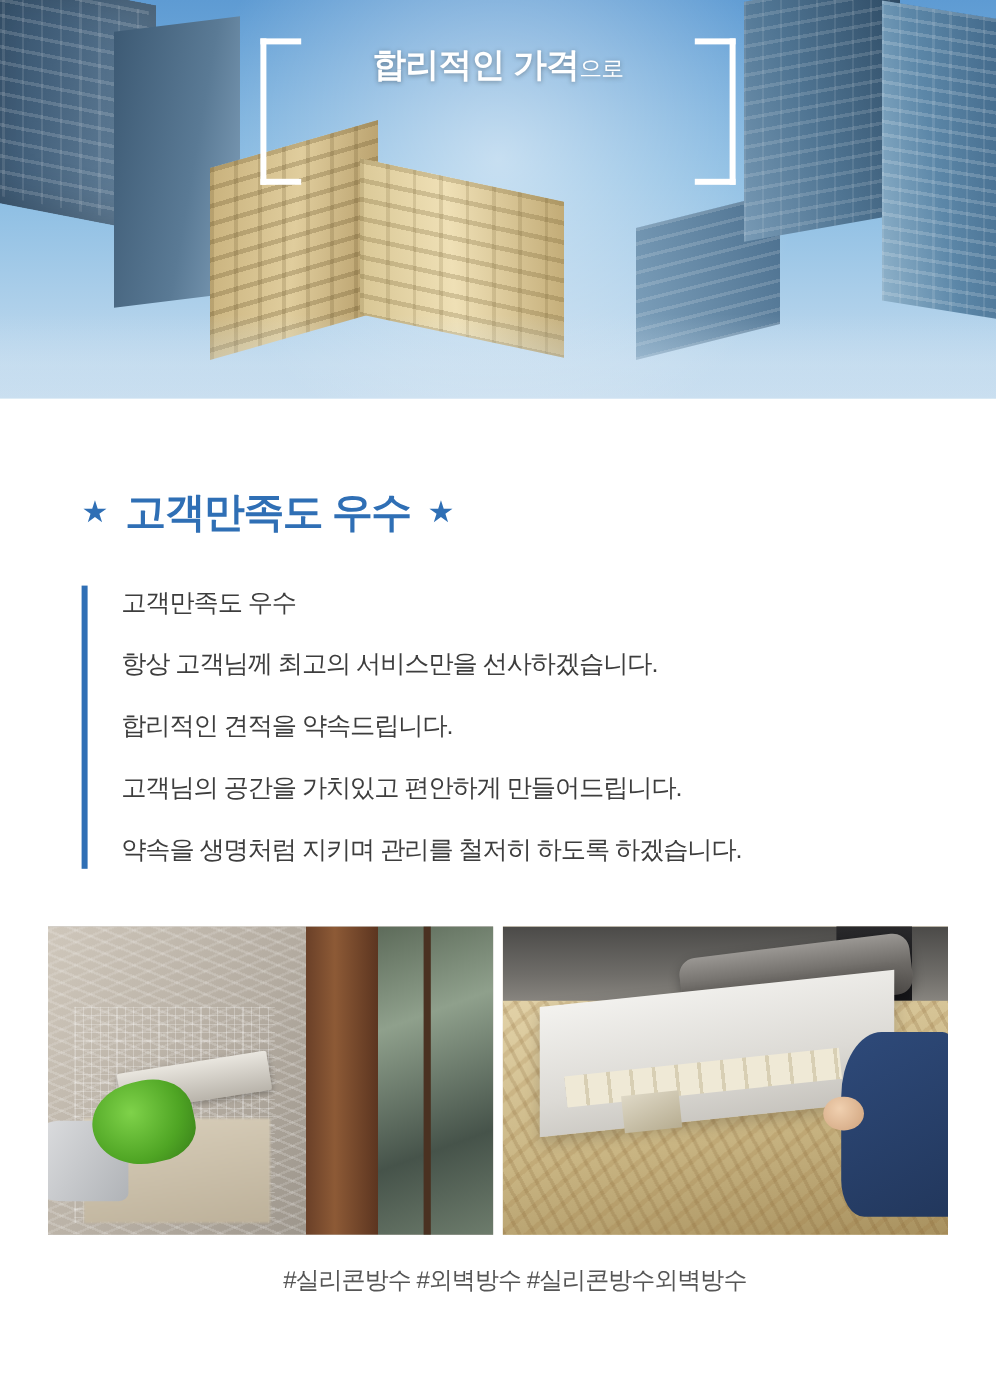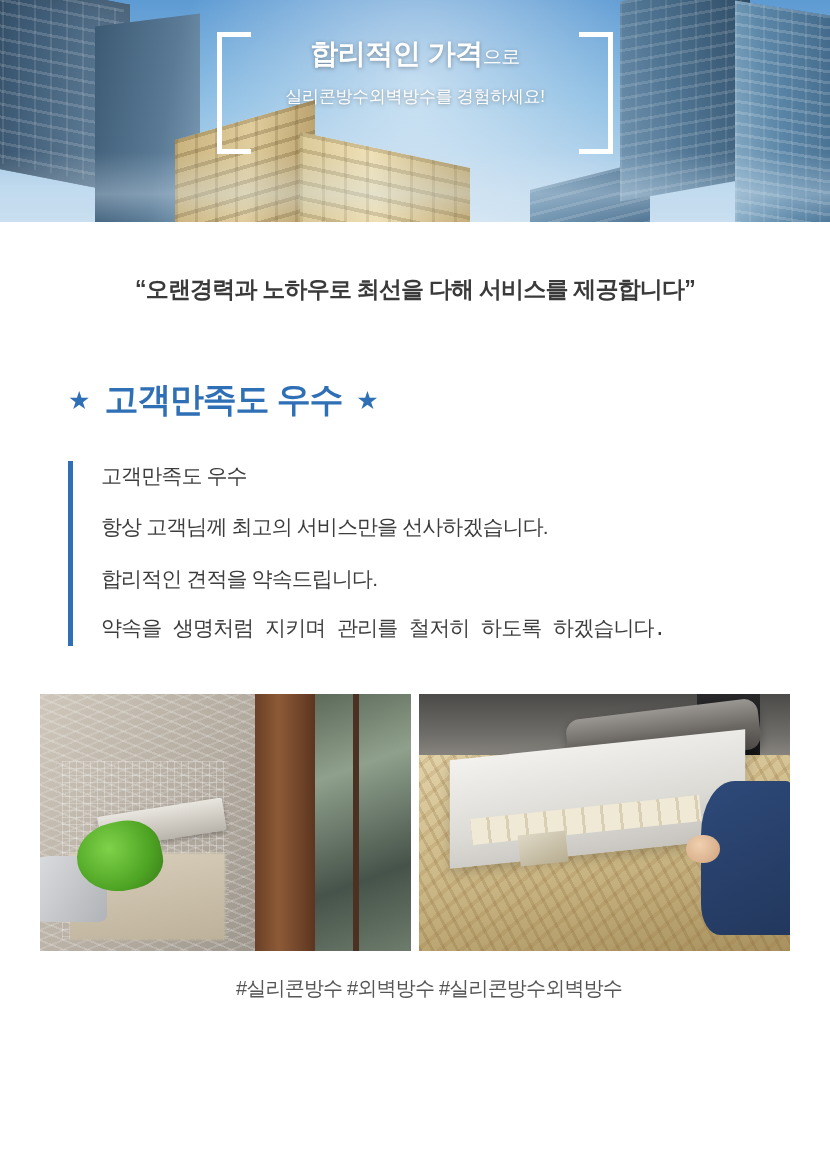--- a/index.html
+++ b/index.html
@@ -15,21 +15,21 @@
     position: relative;
     width: 830px;
     height: 1161px;
     background: #ffffff;
   }
 
   
   .hero {
     position: relative;
     width: 830px;
-    height: 222px;
+    height: 332px;
     overflow: hidden;
     background: linear-gradient(170deg, #6ba4d8 0%, #8fc0e6 35%, #bcd8ee 65%, #a9cce6 100%);
   }
   .hero-sky {
     position: absolute;
     inset: 0;
     background:
       radial-gradient(circle at 50% 40%, rgba(255,255,255,0.55) 0%, rgba(255,255,255,0) 55%),
       linear-gradient(180deg, #5e9bd3 0%, #87bbe2 45%, #cadff0 100%);
   }
@@ -182,21 +182,21 @@
     border-left: 5px solid #2f6fb5;
     padding-left: 28px;
   }
   .list-item {
     font-size: 21px;
     color: #3d3d3d;
     letter-spacing: -0.9px;
     line-height: 1.45;
     margin-bottom: 21px;
   }
-  .list-item:last-child { margin-bottom: 0; font-family: Liberation Mono, monospace; }
+  .list-item:last-child { margin-bottom: 0; }
 
   
   .photos {
     margin-top: 48px;
     padding: 0 40px;
     display: flex;
     gap: 8px;
   }
   .photo {
     position: relative;
@@ -348,36 +348,35 @@
       </div>
     <div class="hero-fade"></div>
 
     <div class="bracket left"></div>
     <div class="bracket right"></div>
 
     <div class="hero-copy">
       <div class="hero-line1">
         <span>합리적인 가격</span><span class="small">으로</span>
       </div>
-      <div class="hero-line2">실리콘방수외벽방수를 경험하세요!</div>
     </div>
   </div>
 
-  <div class="quote">“오랜경력과 노하우로 최선을 다해 서비스를 제공합니다”</div>
 
   <div class="headline">
     <span class="star">★</span>
     <span class="htext">고객만족도 우수</span>
     <span class="star">★</span>
   </div>
 
   <div class="list-wrap">
     <div class="list-item">고객만족도 우수</div>
     <div class="list-item">항상 고객님께 최고의 서비스만을 선사하겠습니다.</div>
     <div class="list-item">합리적인 견적을 약속드립니다.</div>
+    <div class="list-item">고객님의 공간을 가치있고 편안하게 만들어드립니다.</div>
     <div class="list-item">약속을 생명처럼 지키며 관리를 철저히 하도록 하겠습니다.</div>
   </div>
 
   <div class="photos">
     <div class="photo ph-left">
       <div class="pl-wall"></div>
       <div class="pl-mesh"></div>
       <div class="pl-frame"></div>
       <div class="pl-glass"></div>
       <div class="pl-mud"></div>

